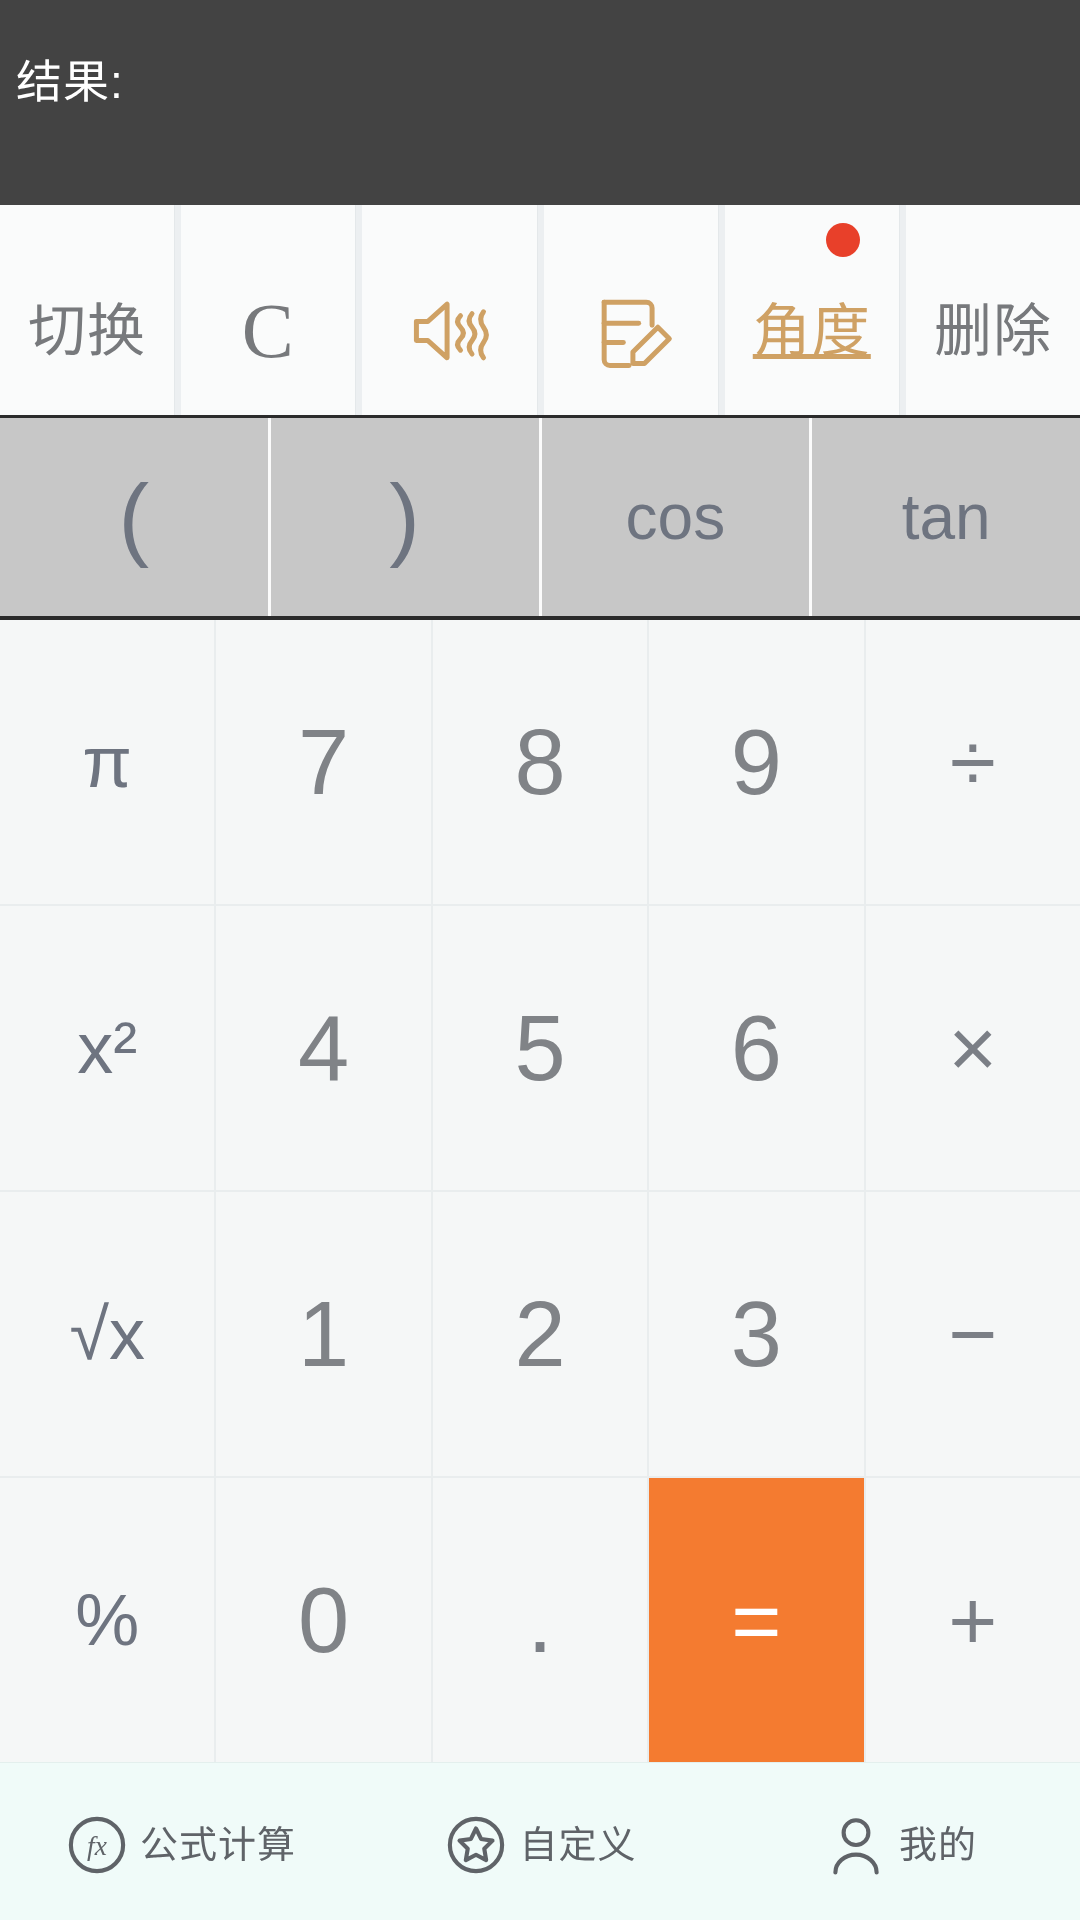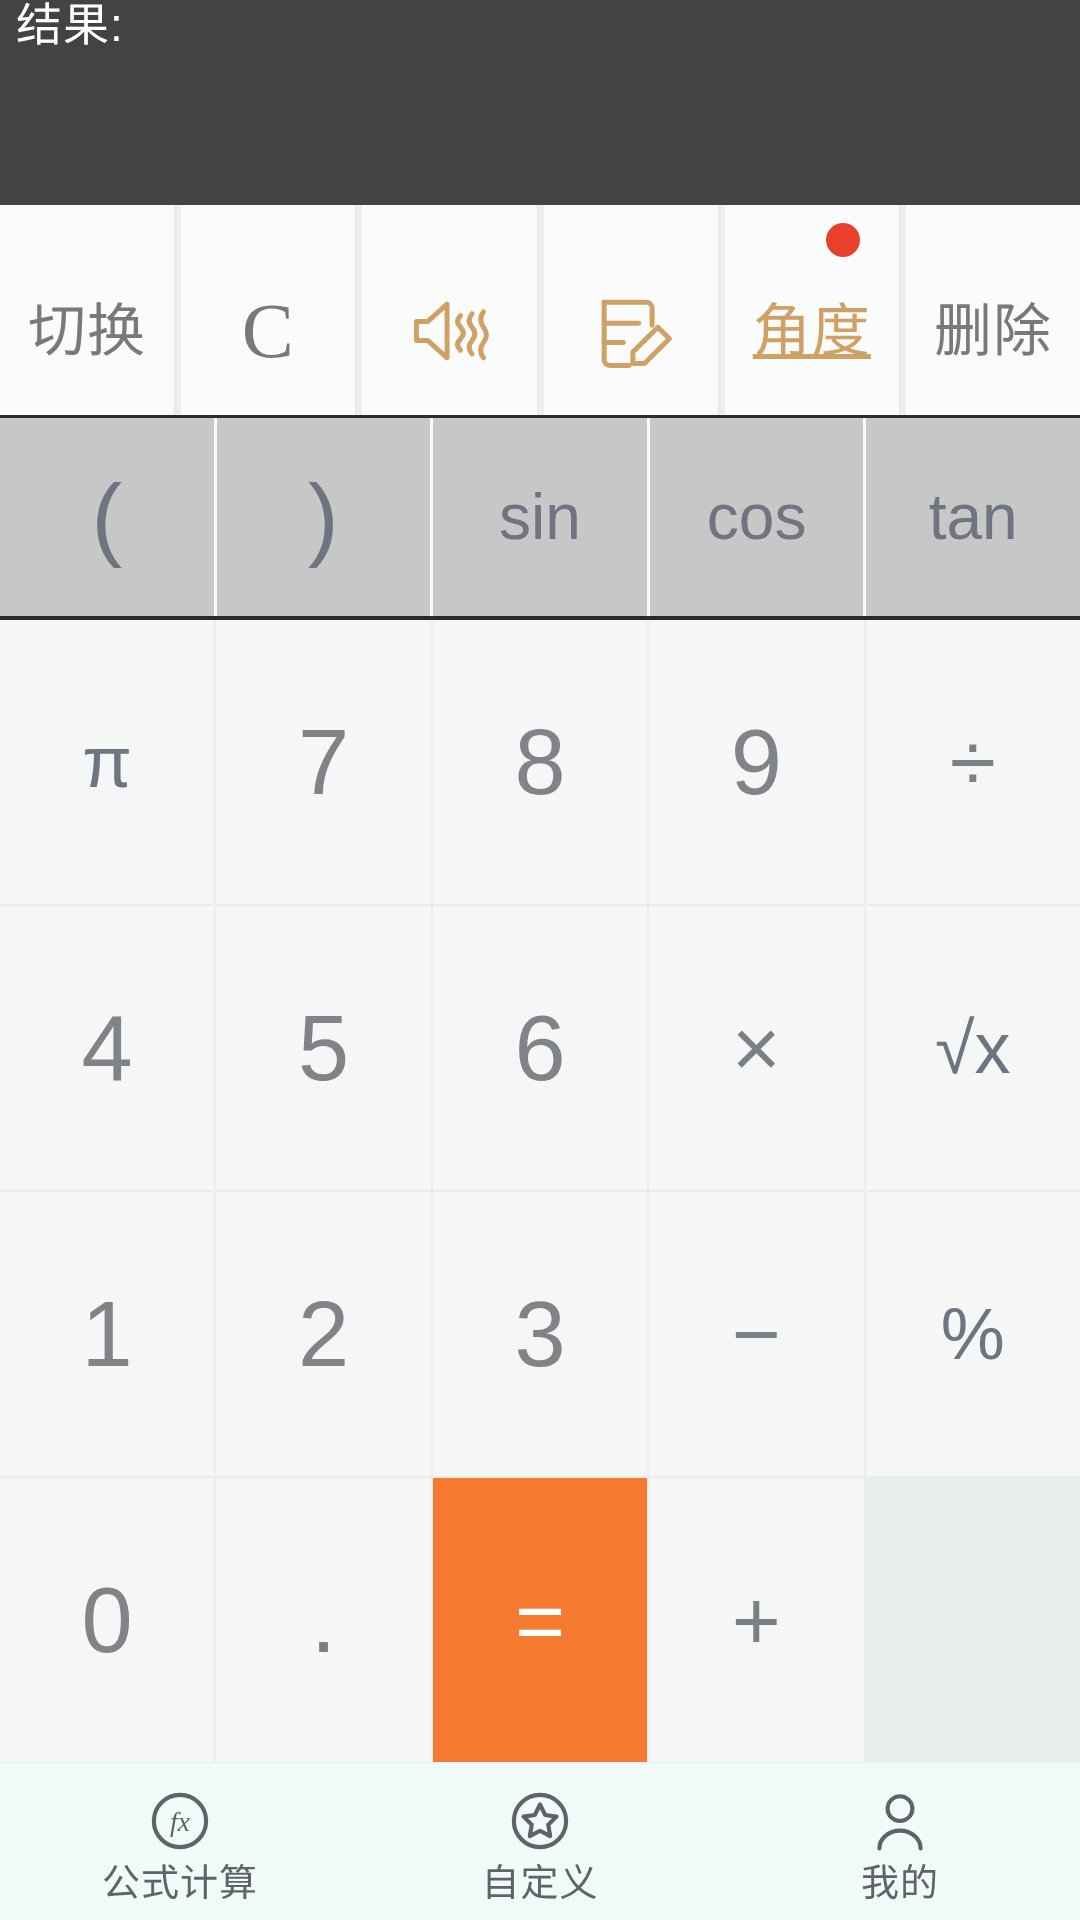--- a/index.html
+++ b/index.html
@@ -12,21 +12,21 @@
   }
   #app { position:relative; width:1080px; height:1920px; display:flex; flex-direction:column; }
 
   
   .display {
     position:relative;
     height:205px;
     background:#434343;
     flex:0 0 205px;
     display:flex;
-    align-items:flex-start;
+    align-items:center;
     padding:0 0 42px 16px;
   }
   .display-expr {
     position:absolute;
     top:16px; right:22px; left:16px;
     text-align:right;
     color:#ffffff;
     font-size:52px;
     line-height:60px;
     min-height:60px;
@@ -161,21 +161,20 @@
   
   .bottom-nav {
     flex:0 0 158px;
     background:#f0fbf9;
     display:flex;
     border-top:1px solid #e3efed;
   }
   .nav-item {
     flex:1 1 0;
     display:flex;
-    flex-direction:column;
     align-items:center;
     justify-content:center;
     gap:10px;
     padding-top:6px;
   }
   .nav-icon { width:66px; height:66px; display:block; }
   .nav-label {
     font-size:38px;
     line-height:38px;
     color:#5f6368;
@@ -237,23 +236,20 @@
   </div>
 
   <div class="func-row">
     <div class="func-btn">
       <span class="func-label paren">(</span>
     </div>
     <div class="func-btn">
       <span class="func-label paren">)</span>
     </div>
     <div class="func-btn">
-      <span class="func-label">sin</span>
-    </div>
-    <div class="func-btn">
       <span class="func-label">cos</span>
     </div>
     <div class="func-btn">
       <span class="func-label">tan</span>
     </div>
   </div>
 
   <div class="keypad">
 
     <div class="key fn">
@@ -265,20 +261,23 @@
     <div class="key digit">
       <span class="k-label">8</span>
     </div>
     <div class="key digit">
       <span class="k-label">9</span>
     </div>
     <div class="key op">
       <span class="k-label">÷</span>
     </div>
 
+    <div class="key fn">
+      <span class="k-label">x²</span>
+    </div>
     <div class="key digit">
       <span class="k-label">4</span>
     </div>
     <div class="key digit">
       <span class="k-label">5</span>
     </div>
     <div class="key digit">
       <span class="k-label">6</span>
     </div>
     <div class="key op">

